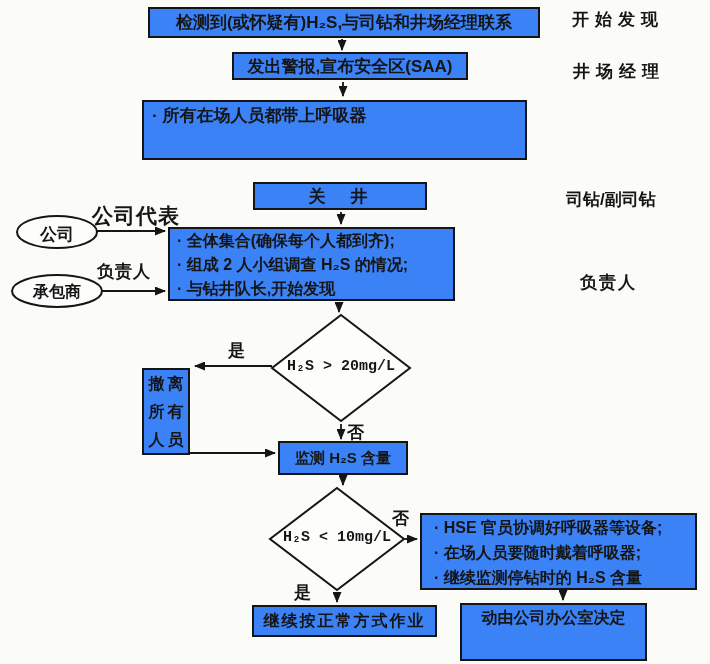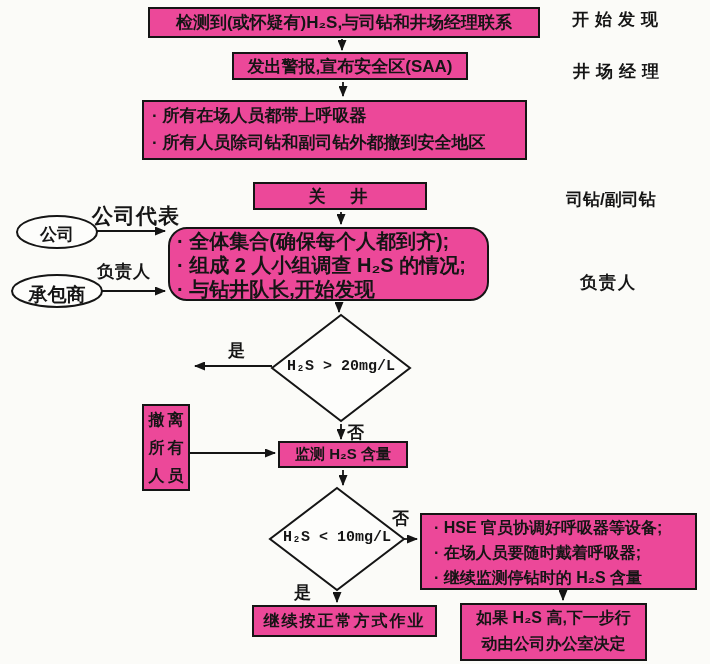--- a/index.html
+++ b/index.html
@@ -5,44 +5,44 @@
   html,body{margin:0;padding:0;}
   body{
     width:710px;height:664px;position:relative;overflow:hidden;
     background:#fbfbf8;color:#151515;
     font-family:"Liberation Sans", sans-serif;
     font-weight:bold;
   }
   #svg-layer{position:absolute;left:0;top:0;width:710px;height:664px;}
   .fbox{
     position:absolute;box-sizing:border-box;border:2px solid #151515;
-    background:#ec4899;display:flex;align-items:center;justify-content:center;
+    background:#3b82f6;display:flex;align-items:center;justify-content:center;
     white-space:nowrap;
   }
-  .fbox.lines{flex-direction:column;align-items:flex-start;justify-content:flex-start;}
+  .fbox.lines{flex-direction:column;align-items:flex-start;justify-content:space-between;}
   .lbl{position:absolute;white-space:nowrap;}
   .shape-label{position:absolute;text-align:center;white-space:nowrap;font-family:Liberation Mono, monospace;}
 
   
   #detect-box   {left:148px;top:7px;  width:392px;height:31px;font-size:17px;}
   #alarm-box    {left:232px;top:52px; width:236px;height:28px;font-size:17px;}
   #ppe-box      {left:142px;top:100px;width:385px;height:60px;font-size:17px;padding-left:8px;line-height:27px;}
   #shut-box     {left:253px;top:182px;width:174px;height:28px;font-size:17px;letter-spacing:4px;}
-  #muster-box   {left:168px;top:227px;width:321px;height:74px;font-size:20px;padding-left:7px;line-height:24px;border-radius:19px;}
-  #evacuate-box {left:142px;top:368px;width:48px; height:87px;font-size:16px;flex-direction:column;line-height:28px;letter-spacing:3px;padding-left:3px;margin-top:36px;}
-  #monitor-box  {left:278px;top:441px;width:130px;height:27px;font-size:15px;}
+  #muster-box   {left:168px;top:227px;width:287px;height:74px;font-size:16px;padding-left:7px;line-height:24px;}
+  #evacuate-box {left:142px;top:368px;width:48px; height:87px;font-size:16px;flex-direction:column;line-height:28px;letter-spacing:3px;padding-left:3px;}
+  #monitor-box  {left:278px;top:441px;width:130px;height:34px;font-size:15px;}
   #hse-box      {left:420px;top:513px;width:277px;height:77px;font-size:16px;padding-left:12px;line-height:25px;}
   #resume-box   {left:252px;top:605px;width:185px;height:32px;font-size:16px;letter-spacing:2px;}
   #office-box   {left:460px;top:603px;width:187px;height:58px;font-size:16px;line-height:26px;align-items:center;}
 
   
   #d1-label{left:271px;top:358px;width:140px;font-size:15px;}
   #d2-label{left:267px;top:529px;width:140px;font-size:15px;}
   #company-label   {left:17px;top:223px;width:80px;font-size:17px;}
-  #contractor-label{left:12px;top:282px;width:90px;font-size:19px;}
+  #contractor-label{left:12px;top:282px;width:90px;font-size:16px;}
 
   
   #company-rep-label{left:92px;top:202px;font-size:21px;letter-spacing:1px;}
   #responsible-left-label{left:97px;top:260px;font-size:17px;letter-spacing:1px;}
   #yes1-label{left:228px;top:339px;font-size:17px;}
   #no1-label {left:347px;top:421px;font-size:17px;}
   #no2-label {left:392px;top:507px;font-size:17px;}
   #yes2-label{left:294px;top:581px;font-size:17px;}
 
   
@@ -83,21 +83,20 @@
     <ellipse cx="57" cy="291" rx="45" ry="16"></ellipse>
   </g>
 </svg>
 
 <div class="fbox" id="detect-box">检测到(或怀疑有)H₂S,与司钻和井场经理联系</div>
 
 <div class="fbox" id="alarm-box">发出警报,宣布安全区(SAA)</div>
 
 <div class="fbox lines" id="ppe-box">
   <div>· 所有在场人员都带上呼吸器</div>
-  <div>· 所有人员除司钻和副司钻外都撤到安全地区</div>
 </div>
 
 <div class="fbox" id="shut-box">关　井</div>
 
 <div class="fbox lines" id="muster-box">
   <div>· 全体集合(确保每个人都到齐);</div>
   <div>· 组成 2 人小组调查 H₂S 的情况;</div>
   <div>· 与钻井队长,开始发现</div>
 </div>
 
@@ -111,21 +110,20 @@
 
 <div class="fbox lines" id="hse-box">
   <div>· HSE 官员协调好呼吸器等设备;</div>
   <div>· 在场人员要随时戴着呼吸器;</div>
   <div>· 继续监测停钻时的 H₂S 含量</div>
 </div>
 
 <div class="fbox" id="resume-box">继续按正常方式作业</div>
 
 <div class="fbox lines" id="office-box">
-  <div>如果 H₂S 高,下一步行</div>
   <div>动由公司办公室决定</div>
 </div>
 
 <div class="shape-label" id="d1-label">H₂S &gt; 20mg/L</div>
 <div class="shape-label" id="d2-label">H₂S &lt; 10mg/L</div>
 <div class="shape-label" id="company-label">公司</div>
 <div class="shape-label" id="contractor-label">承包商</div>
 
 <div class="lbl" id="company-rep-label">公司代表</div>
 <div class="lbl" id="responsible-left-label">负责人</div>

